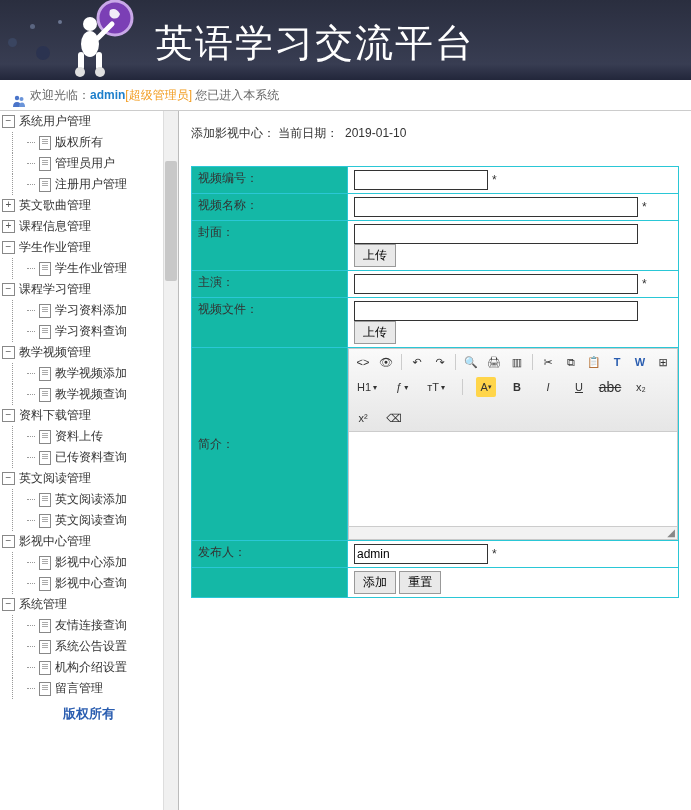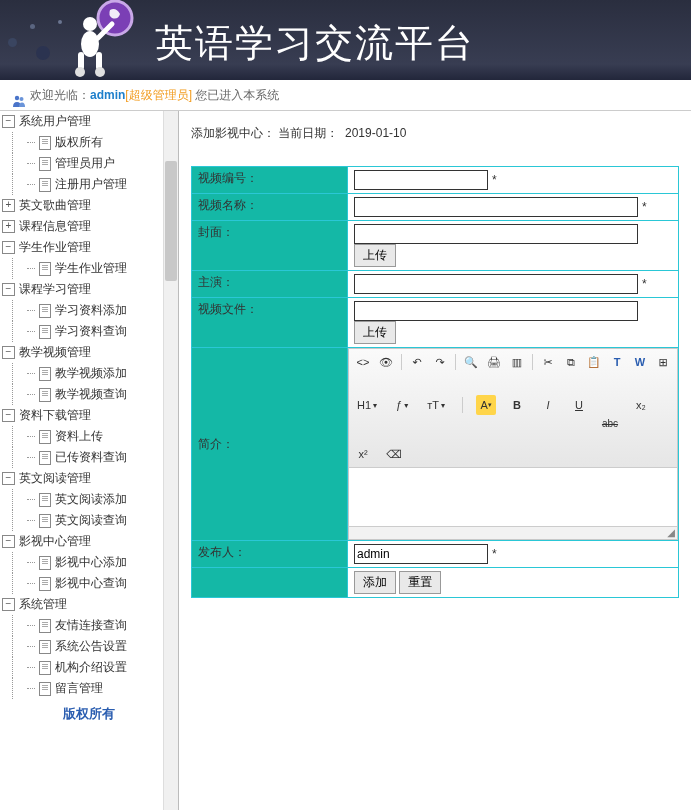--- a/index.html
+++ b/index.html
@@ -294,21 +294,21 @@
                   </div>
               <div class="toolbar-row2" id="tb-row2">
                     <span class="tsel">H1<span style="font-size:8px;margin-left:2px">▾</span></span>
                     <span class="tsel">ƒ<span style="font-size:8px;margin-left:2px">▾</span></span>
                     <span class="tsel">тT<span style="font-size:8px;margin-left:2px">▾</span></span>
                     <span class="sep"></span>
                     <span class="tbtn" style="background: rgb(255, 213, 74);">A<span style="font-size:7px">▾</span></span>
                     <span class="tbtn" style="font-weight: bold;">B</span>
                     <span class="tbtn" style="font-style: italic;">I</span>
                     <span class="tbtn" style="text-decoration: underline;">U</span>
-                    <span class="tbtn" style="text-decoration: line-through; font-size: 10px; margin-top: 36px;">abc</span>
+                    <span class="tbtn" style="text-decoration: line-through; font-size: 14px;">abc</span>
                     <span class="tbtn">x₂</span>
                     <span class="tbtn">x²</span>
                     <span class="tbtn">⌫</span>
                   </div>
             </div>
             <div class="editor-body"></div>
             <div class="editor-foot">◢</div>
           </div>
         </td>
       </tr>

